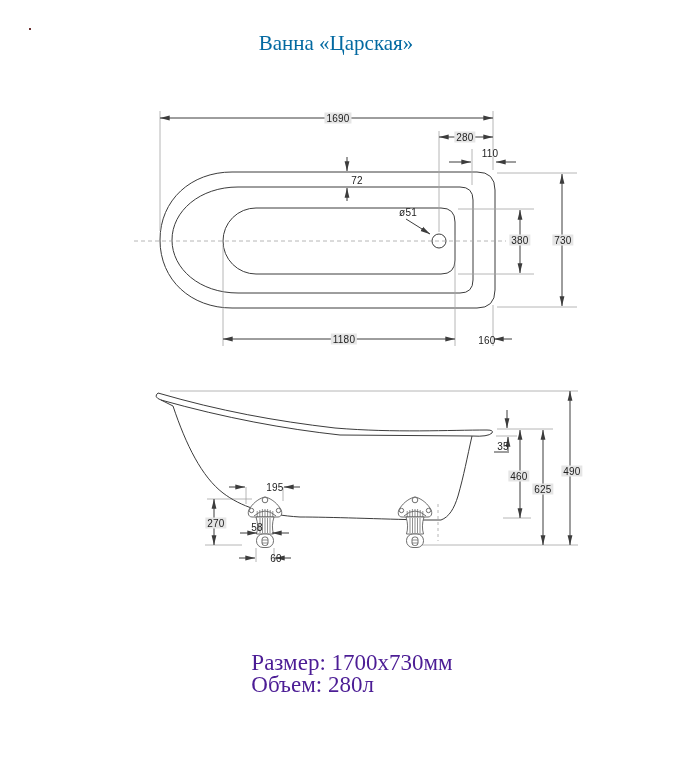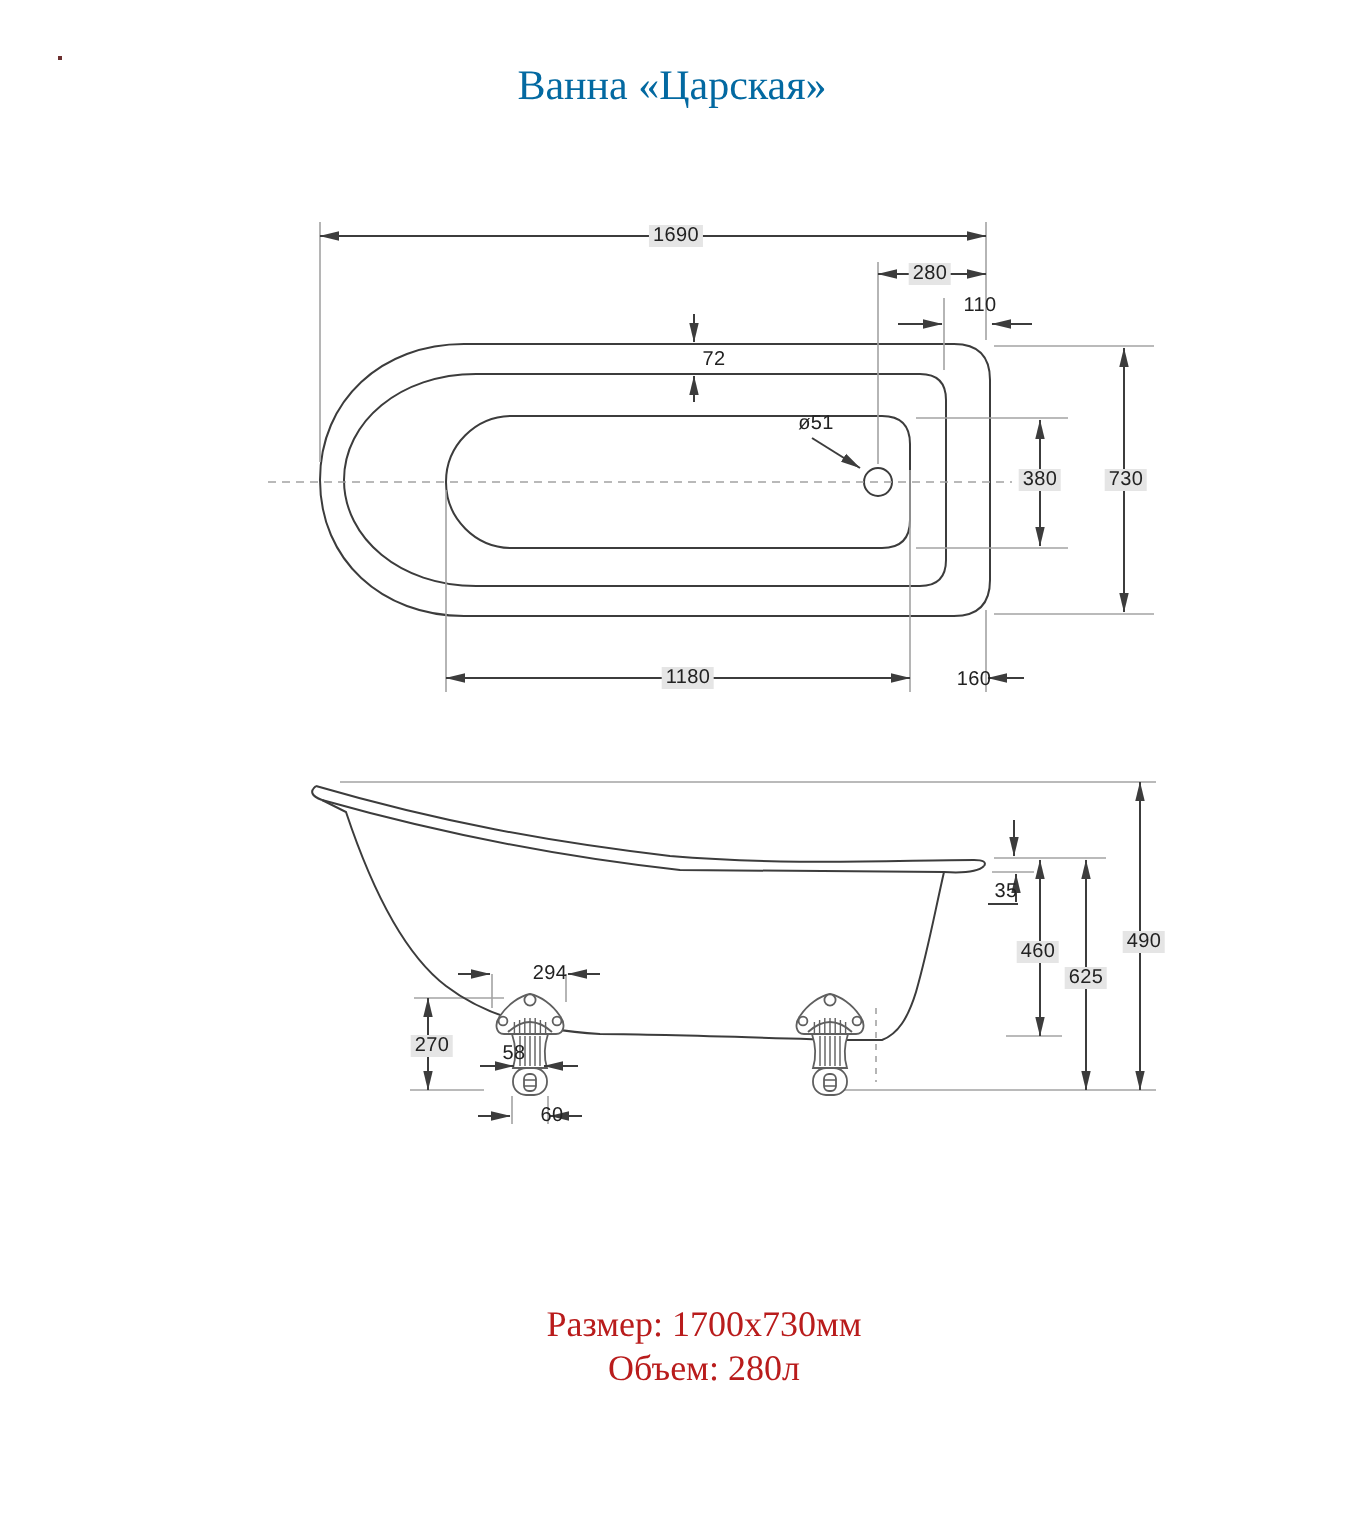--- a/index.html
+++ b/index.html
@@ -16,22 +16,22 @@
   }
   .dim{
     position:absolute;transform:translate(-50%,-50%);
     font-size:10px;color:#222;line-height:11px;white-space:nowrap;
     letter-spacing:.2px;
     padding-left:22px;
   }
   .dim.bg{background:#e5e5e5;padding:0 2px;}
   .specs{
     position:absolute;left:352px;top:652px;transform:translateX(-50%);
-    font-family:"Liberation Serif",serif;font-size:18px;line-height:21.5px;
-    color:#b91c1c;text-align:center;white-space:nowrap;
+    font-family:"Liberation Serif",serif;font-size:23px;line-height:21.5px;
+    color:#4c1d95;white-space:nowrap;
   }
   .stray{
     position:absolute;left:29px;top:28px;width:2px;height:2px;background:#6b2f2f;
   }
 </style>
 </head>
 <body>
 
 <div id="stage">
 
@@ -163,21 +163,21 @@
     <div class="dim" style="left:397px;top:212px">ø51</div>
     <div class="dim bg" style="left:520px;top:240px">380</div>
     <div class="dim bg" style="left:563px;top:240px">730</div>
     <div class="dim bg" style="left:344px;top:339px">1180</div>
     <div class="dim" style="left:476px;top:340px">160</div>
 
     <div class="dim" style="left:492px;top:446px">35</div>
     <div class="dim bg" style="left:519px;top:476px">460</div>
     <div class="dim bg" style="left:543px;top:489px">625</div>
     <div class="dim bg" style="left:572px;top:471px">490</div>
-    <div class="dim" style="left:264px;top:487px">294</div>
+    <div class="dim" style="left:264px;top:487px">195</div>
     <div class="dim bg" style="left:216px;top:523px">270</div>
     <div class="dim" style="left:246px;top:527px">58</div>
     <div class="dim" style="left:265px;top:558px">60</div>
   </div>
 
   <div class="specs">
     <div>Размер: 1700х730мм</div>
     <div>Объем: 280л</div>
   </div>
 

